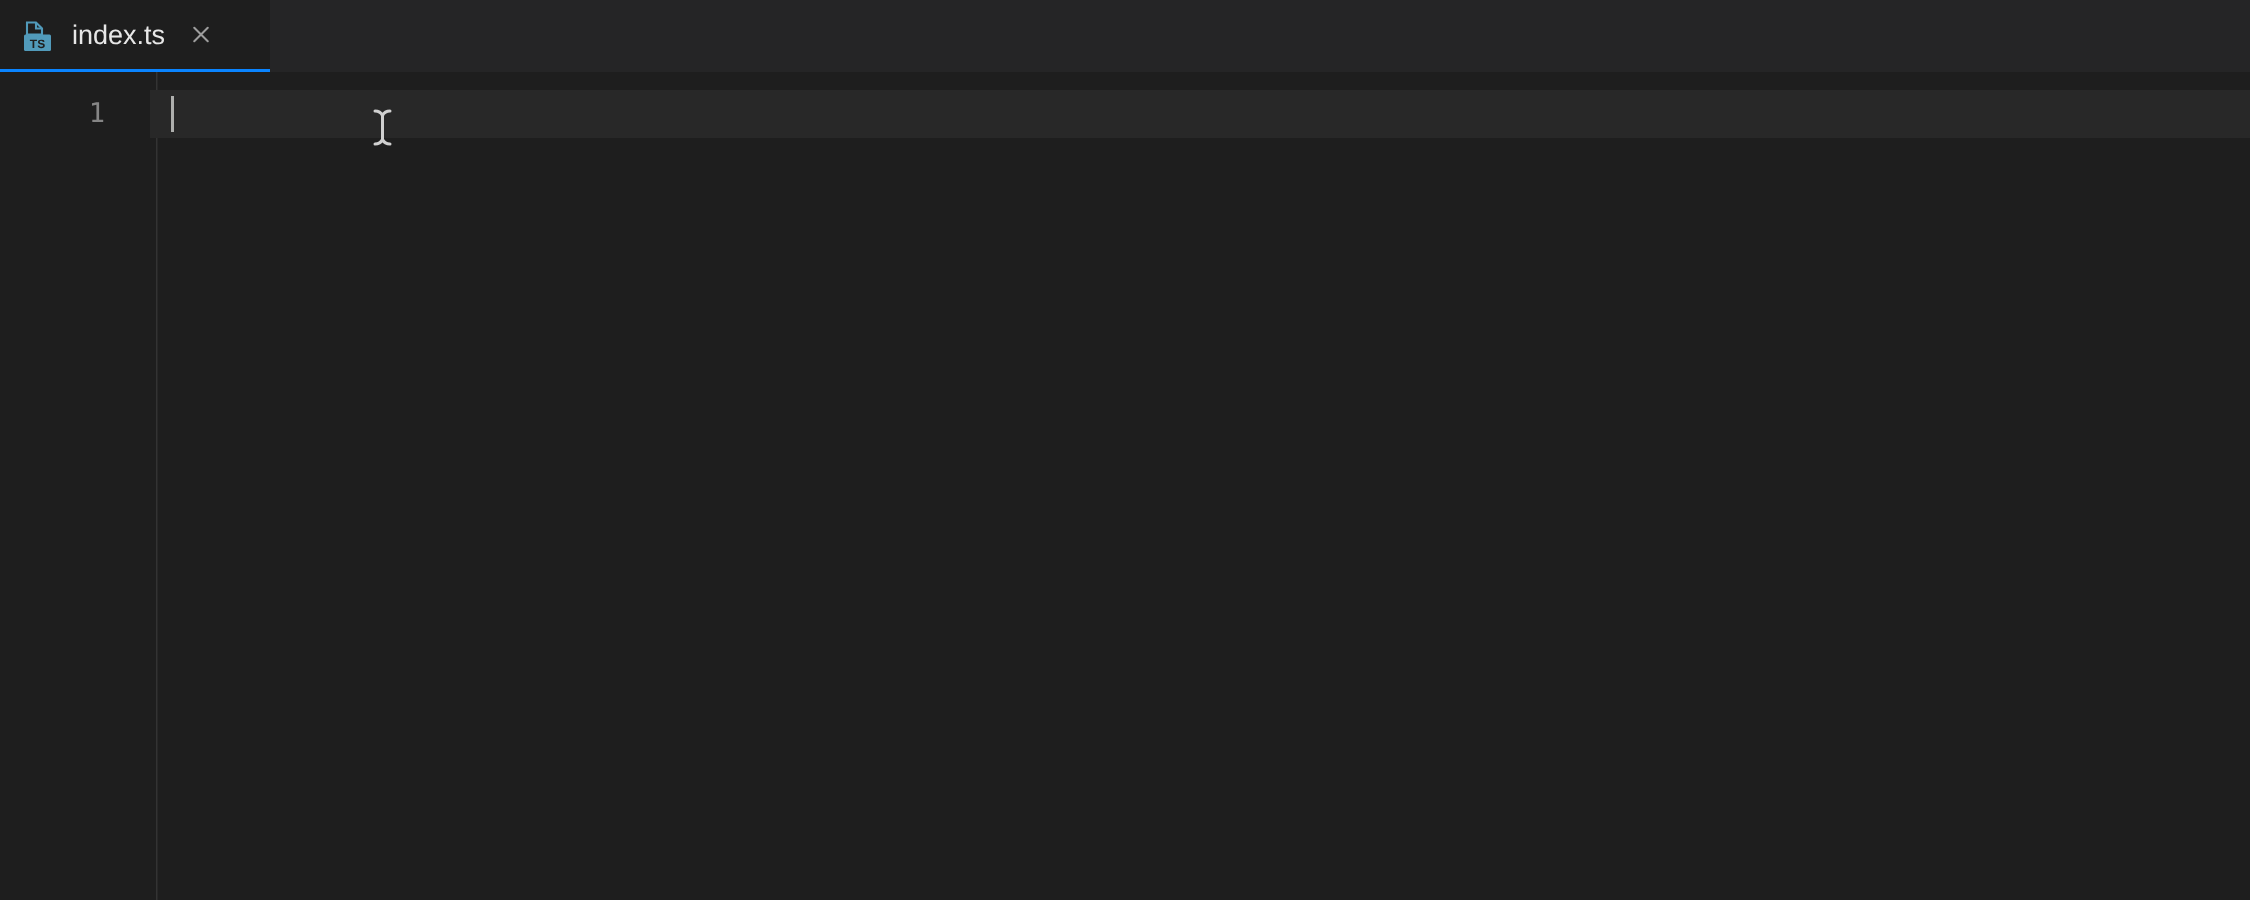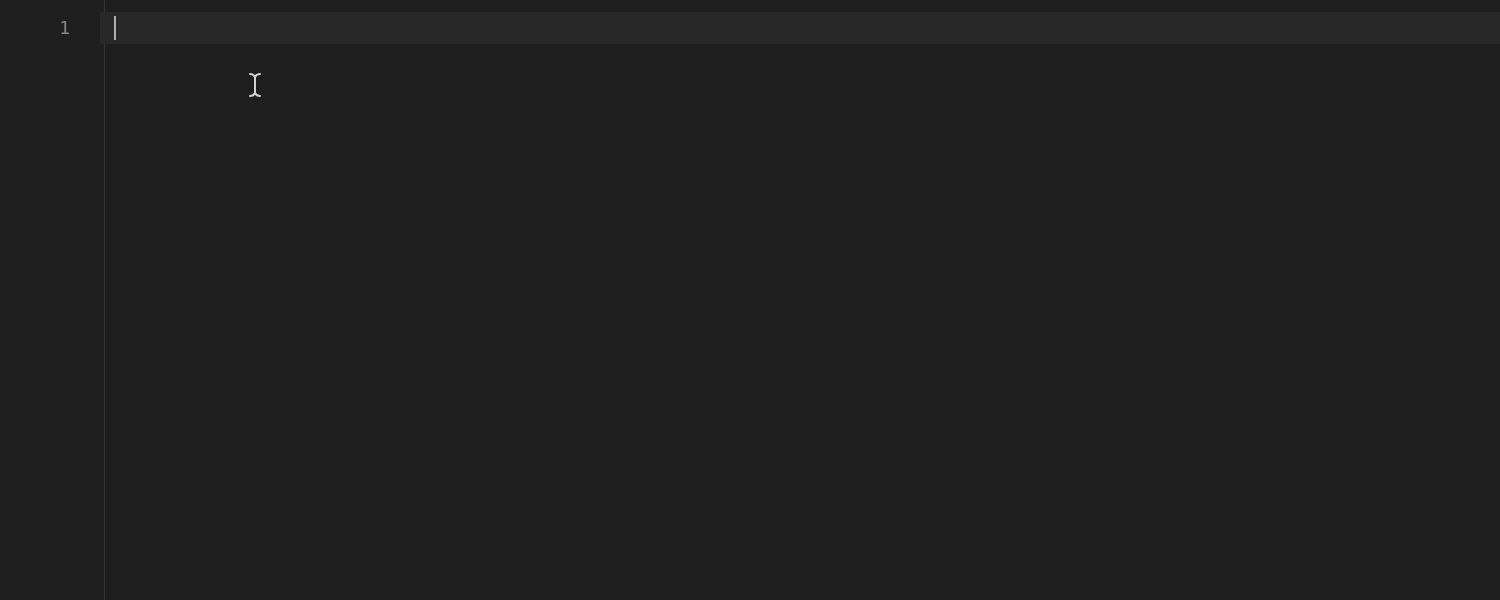--- a/index.html
+++ b/index.html
@@ -128,20 +128,38 @@
       width: 14px;
       height: 26px;
       pointer-events: none;
     }
   </style>
 </head>
 <body>
 
 <div class="editor-root">
 
+  <div class="tab-bar">
+    <div class="tab">
+      <span class="tab-icon">
+        <svg viewBox="0 0 24 24">
+          <rect x="2" y="12" width="18" height="11" rx="1" fill="#519aba"></rect>
+          <path d="M4 4 L4 12 L14 12 L14 8 L10 4 Z" fill="none" stroke="#519aba" stroke-width="1.4"></path>
+          <path d="M10 4 L10 8 L14 8" fill="none" stroke="#519aba" stroke-width="1.4"></path>
+          <text x="11" y="21" text-anchor="middle" font-family="Arial" font-size="8" font-weight="700" fill="#1e1e1e">TS</text>
+        </svg>
+      </span>
+      <span class="tab-label">index.ts</span>
+      <span class="tab-close">
+        <svg viewBox="0 0 16 16">
+          <path d="M3.5 3.5 L12.5 12.5 M12.5 3.5 L3.5 12.5" stroke="#9d9d9d" stroke-width="1.4" stroke-linecap="round"></path>
+        </svg>
+      </span>
+    </div>
+  </div>
 
   <div class="editor-body">
     <div class="gutter">
       <div class="line-number">1</div>
     </div>
     <div class="gutter-divider"></div>
     <div class="code-area">
       <div class="current-line-bg"></div>
       <div class="code-line">
         <span class="caret"></span>

